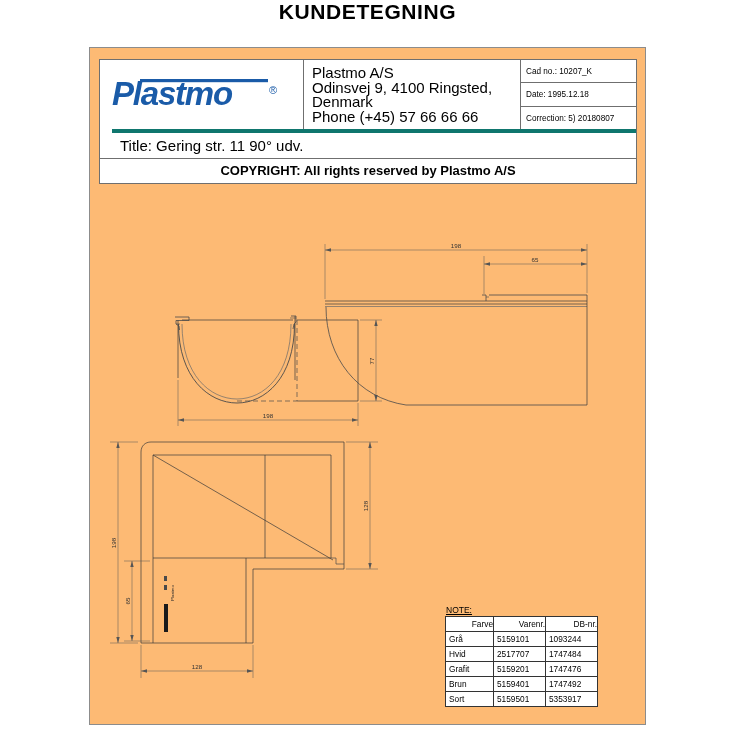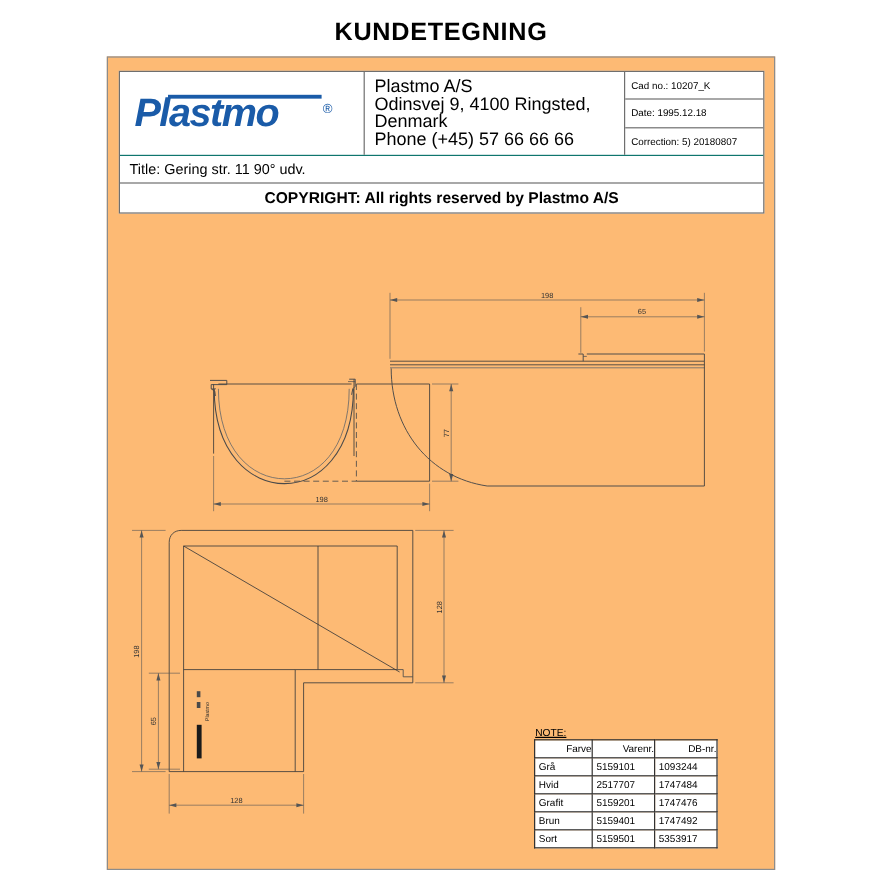--- a/index.html
+++ b/index.html
@@ -19,21 +19,21 @@
   
   .page-heading {
     position: absolute;
     left: 0;
     top: 0;
     width: 735px;
     text-align: center;
     font-size: 21px;
     font-weight: bold;
     letter-spacing: 0.6px;
-    padding-top: 15px;
+    padding-top: 0;
     font-family: "Liberation Sans", sans-serif;
   }
 
   
   .sheet-frame {
     position: absolute;
     left: 89px;
     top: 47px;
     width: 557px;
     height: 678px;
@@ -85,23 +85,24 @@
     padding: 4px 0 3px 5px;
     box-sizing: border-box;
     display: flex;
     align-items: center;
     border-bottom: 1px solid #6f6f6f;
     white-space: nowrap;
   }
   .tb-meta-line:last-child { border-bottom: none; }
 
   .tb-row2 {
-    border-top: 1px solid #0f766e;
-    font-size: 12px;
+    border-top: 4px solid #0f766e;
+    font-size: 15px;
     padding: 4px 0 4px 8px;
+    margin-left: 12px;
   }
   .tb-row3 {
     border-top: 1px solid #6f6f6f;
     font-size: 13px;
     font-weight: bold;
     text-align: center;
     padding: 4px 0 5px 0;
   }
 
   

